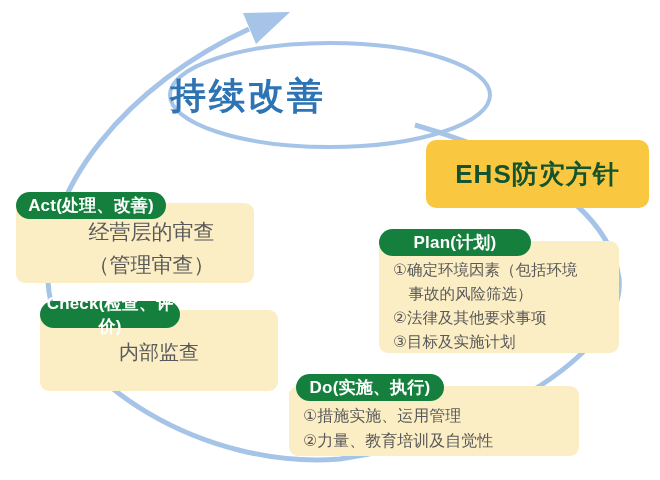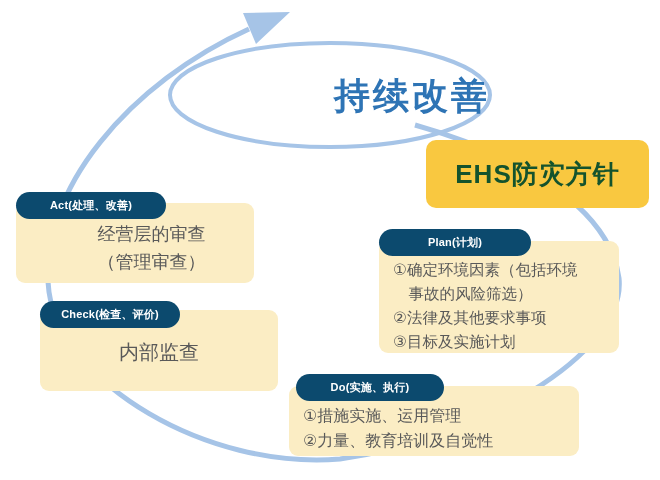--- a/index.html
+++ b/index.html
@@ -5,40 +5,40 @@
   html,body{margin:0;padding:0;background:#ffffff;}
   .canvas{
     position:relative;width:660px;height:480px;overflow:hidden;
     background:#ffffff;
     font-family:"Liberation Sans","DejaVu Sans",sans-serif;
   }
   svg.arrows{position:absolute;left:0;top:0;z-index:0;}
 
   .cycle-title{
     position:absolute;left:170px;top:72px;width:320px;z-index:1;
-    text-align:right;font-size:36px;font-weight:bold;color:#2e74b5;
+    text-align:left;font-size:36px;font-weight:bold;color:#2e74b5;
     letter-spacing:3px;
   }
 
   .card{
     position:absolute;z-index:2;background:#fbedc4;border-radius:9px;
     color:#595959;
   }
   .card .body{
     white-space:pre-line;
   }
   .pill{
-    position:absolute;z-index:3;background:#0c4a6e;color:#ffffff;
+    position:absolute;z-index:3;background:#15803d;color:#ffffff;
     border-radius:14px;display:flex;align-items:center;justify-content:center;
-    font-weight:bold;font-size:11px;letter-spacing:0.2px;
+    font-weight:bold;font-size:17px;letter-spacing:0.2px;text-align:center;
   }
 
   .card-act{left:16px;top:203px;width:238px;height:80px;
     display:flex;align-items:center;justify-content:center;}
-  .card-act .body{margin-top:12px;font-size:18px;line-height:1.55;text-align:left;margin-left:33px;}
+  .card-act .body{margin-top:12px;font-size:21px;line-height:1.55;text-align:left;margin-left:33px;}
   .pill-act{left:16px;top:192px;width:150px;height:27px;}
 
   .card-check{left:40px;top:310px;width:238px;height:81px;
     display:flex;align-items:center;justify-content:center;}
   .card-check .body{margin-top:4px;font-size:20px;text-align:left;}
   .pill-check{left:40px;top:301px;width:140px;height:27px;}
 
   .card-plan{left:379px;top:241px;width:240px;height:112px;box-sizing:border-box;
     padding:17px 8px 6px 14px;}
   .card-plan .body{font-size:15.5px;line-height:1.55;}

